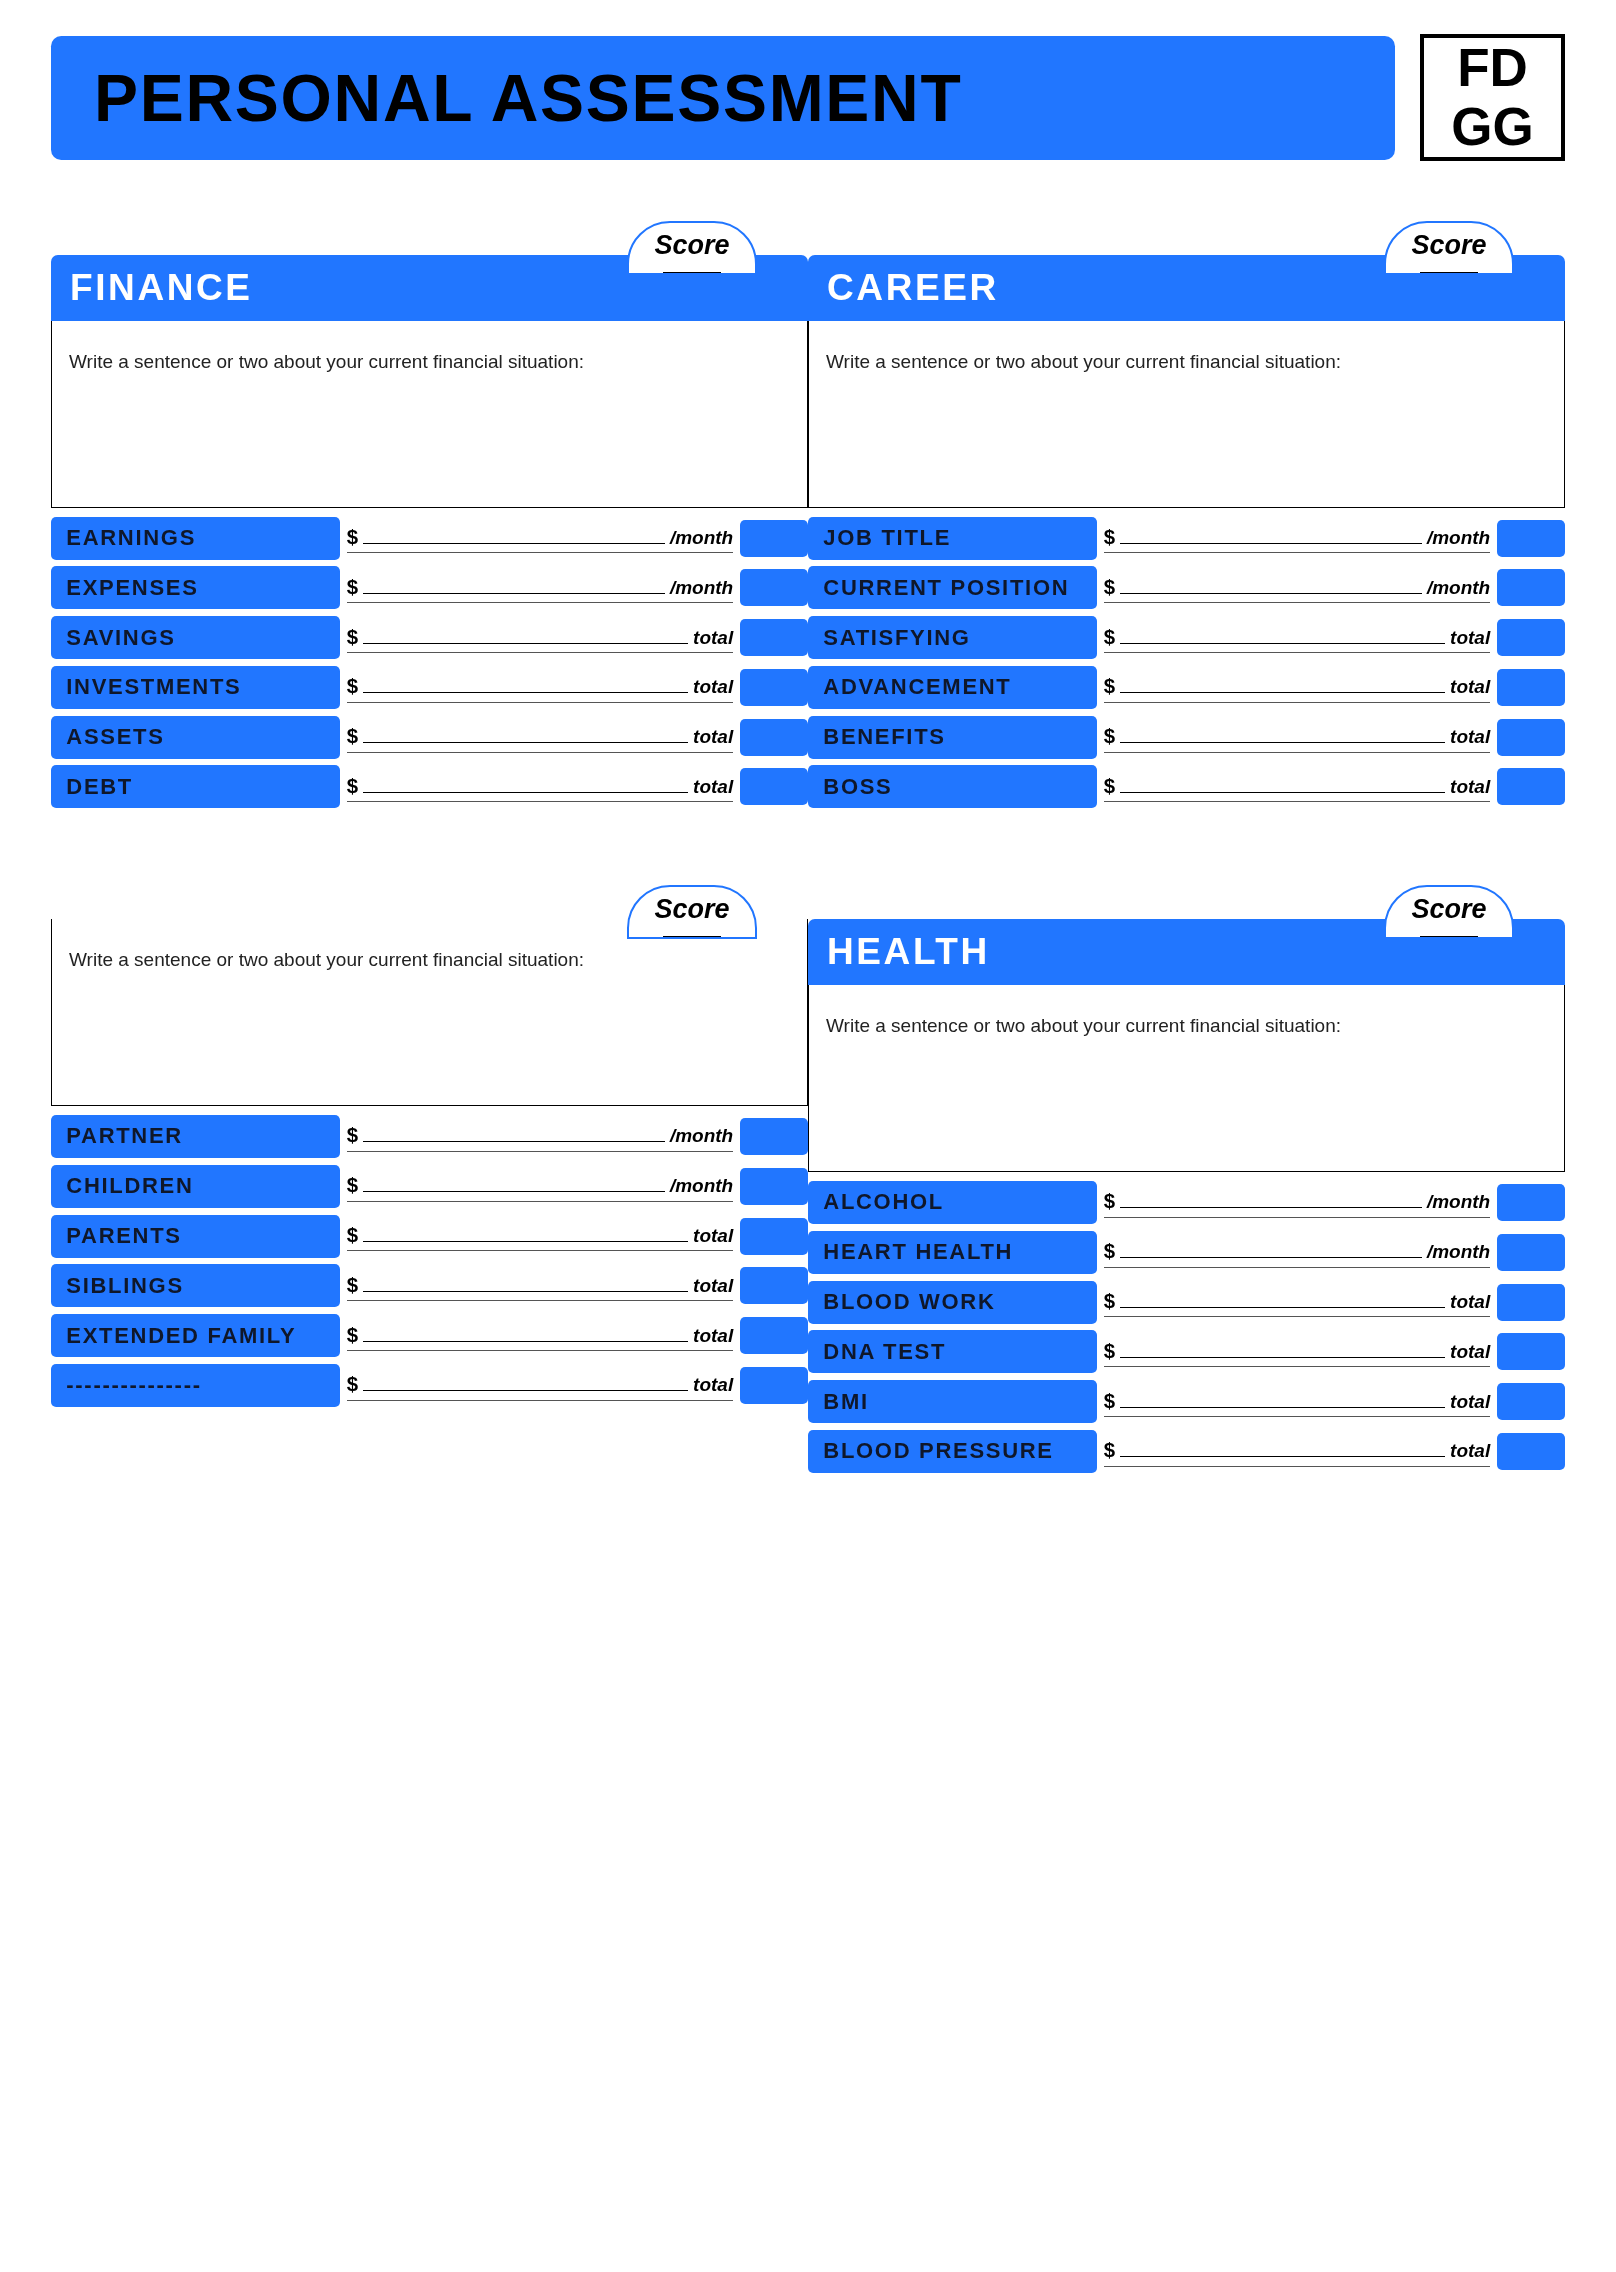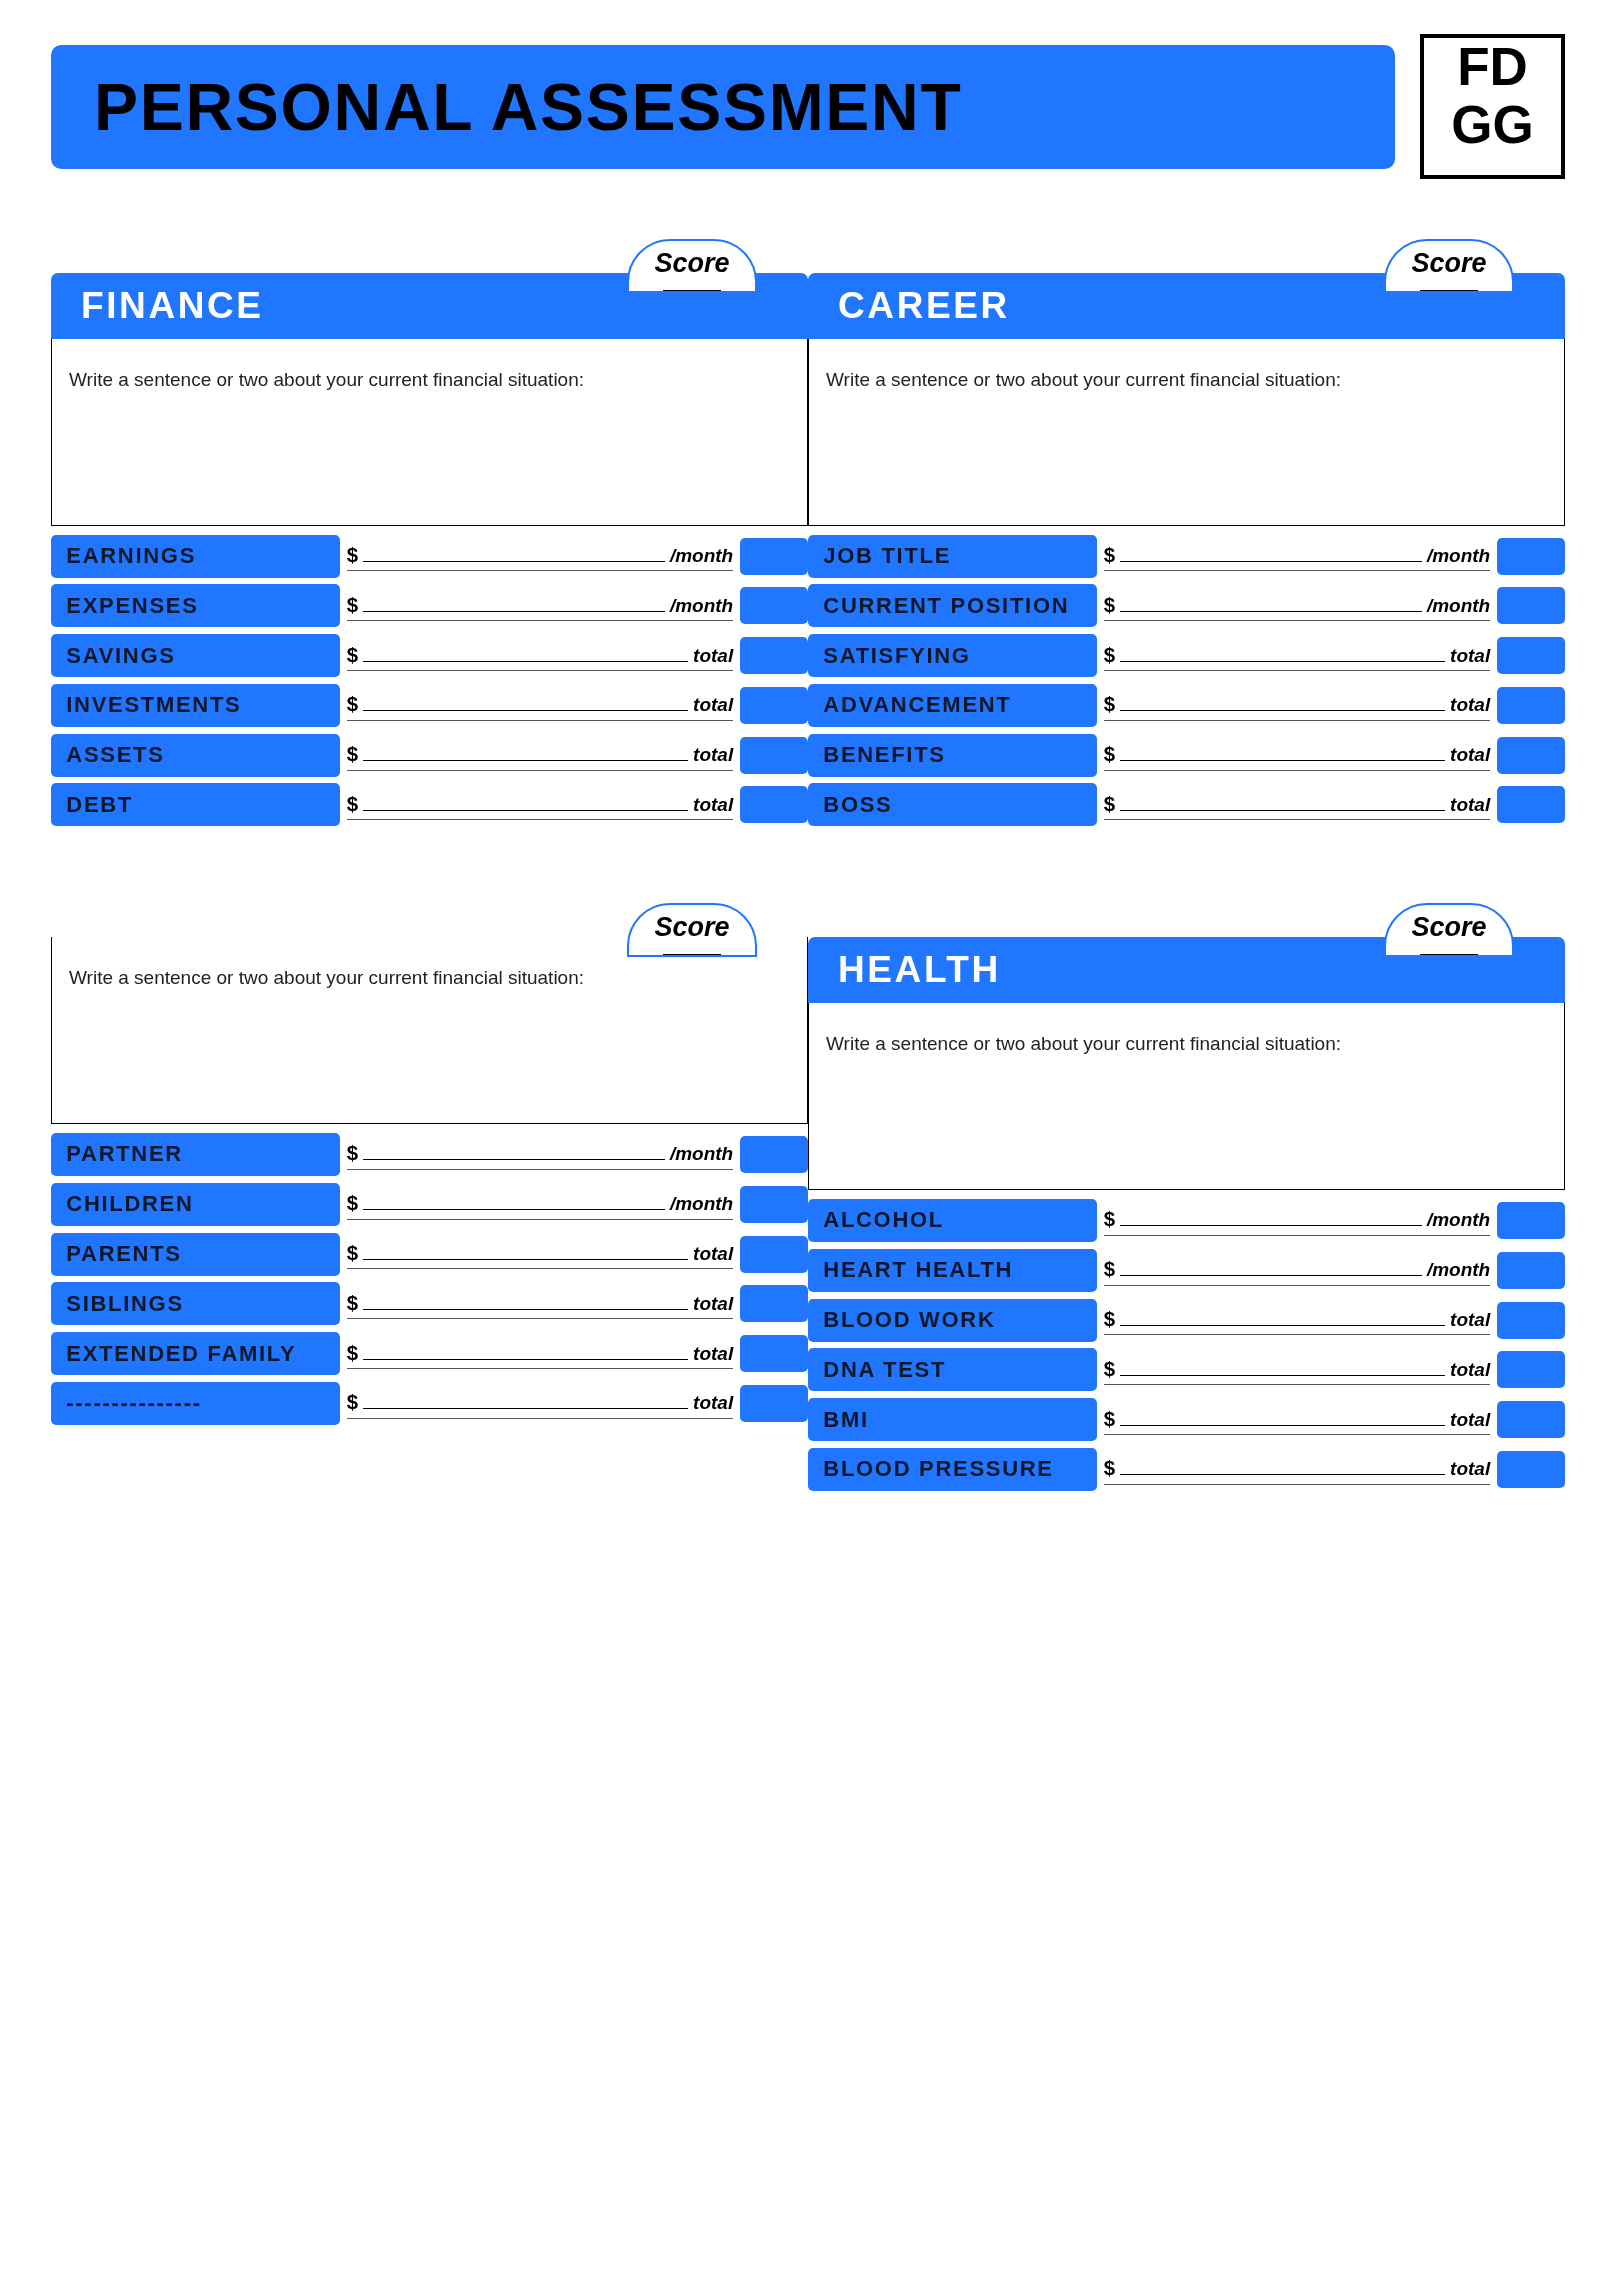--- a/index.html
+++ b/index.html
@@ -26,25 +26,25 @@
     .header-title {
       font-size: 66px;
       font-weight: 900;
       color: #000;
       letter-spacing: 1.7px;
       font-family: Arial Black, Arial, sans-serif;
     }
     .header-logo {
       border: 4.3px solid #000;
       width: 145px;
-      height: 145px;
+      height: 127px;
       display: flex;
       flex-direction: column;
       align-items: center;
-      justify-content: flex-start;
+      justify-content: center;
       font-size: 53px;
       font-weight: 900;
       font-family: Arial Black, Arial, sans-serif;
       line-height: 1.1;
     }
 
     .score-badge {
       position: absolute;
       top: -34px;
       right: 51px;
@@ -60,21 +60,21 @@
     }
     .score-line {
       border-bottom: 1.7px solid #000;
       margin: 3.4px 8.5px 0 8.5px;
       height: 8.5px;
     }
 
     .section-header {
       background: #2176FF;
       border-radius: 6.8px 6.8px 0 0;
-      padding: 12px 30px;
+      padding: 12px 19px;
       display: flex;
       align-items: center;
     }
     .section-header-title {
       font-size: 37px;
       font-weight: 900;
       color: #fff;
       letter-spacing: 2.6px;
       font-family: Arial Black, Arial, sans-serif;
     }

